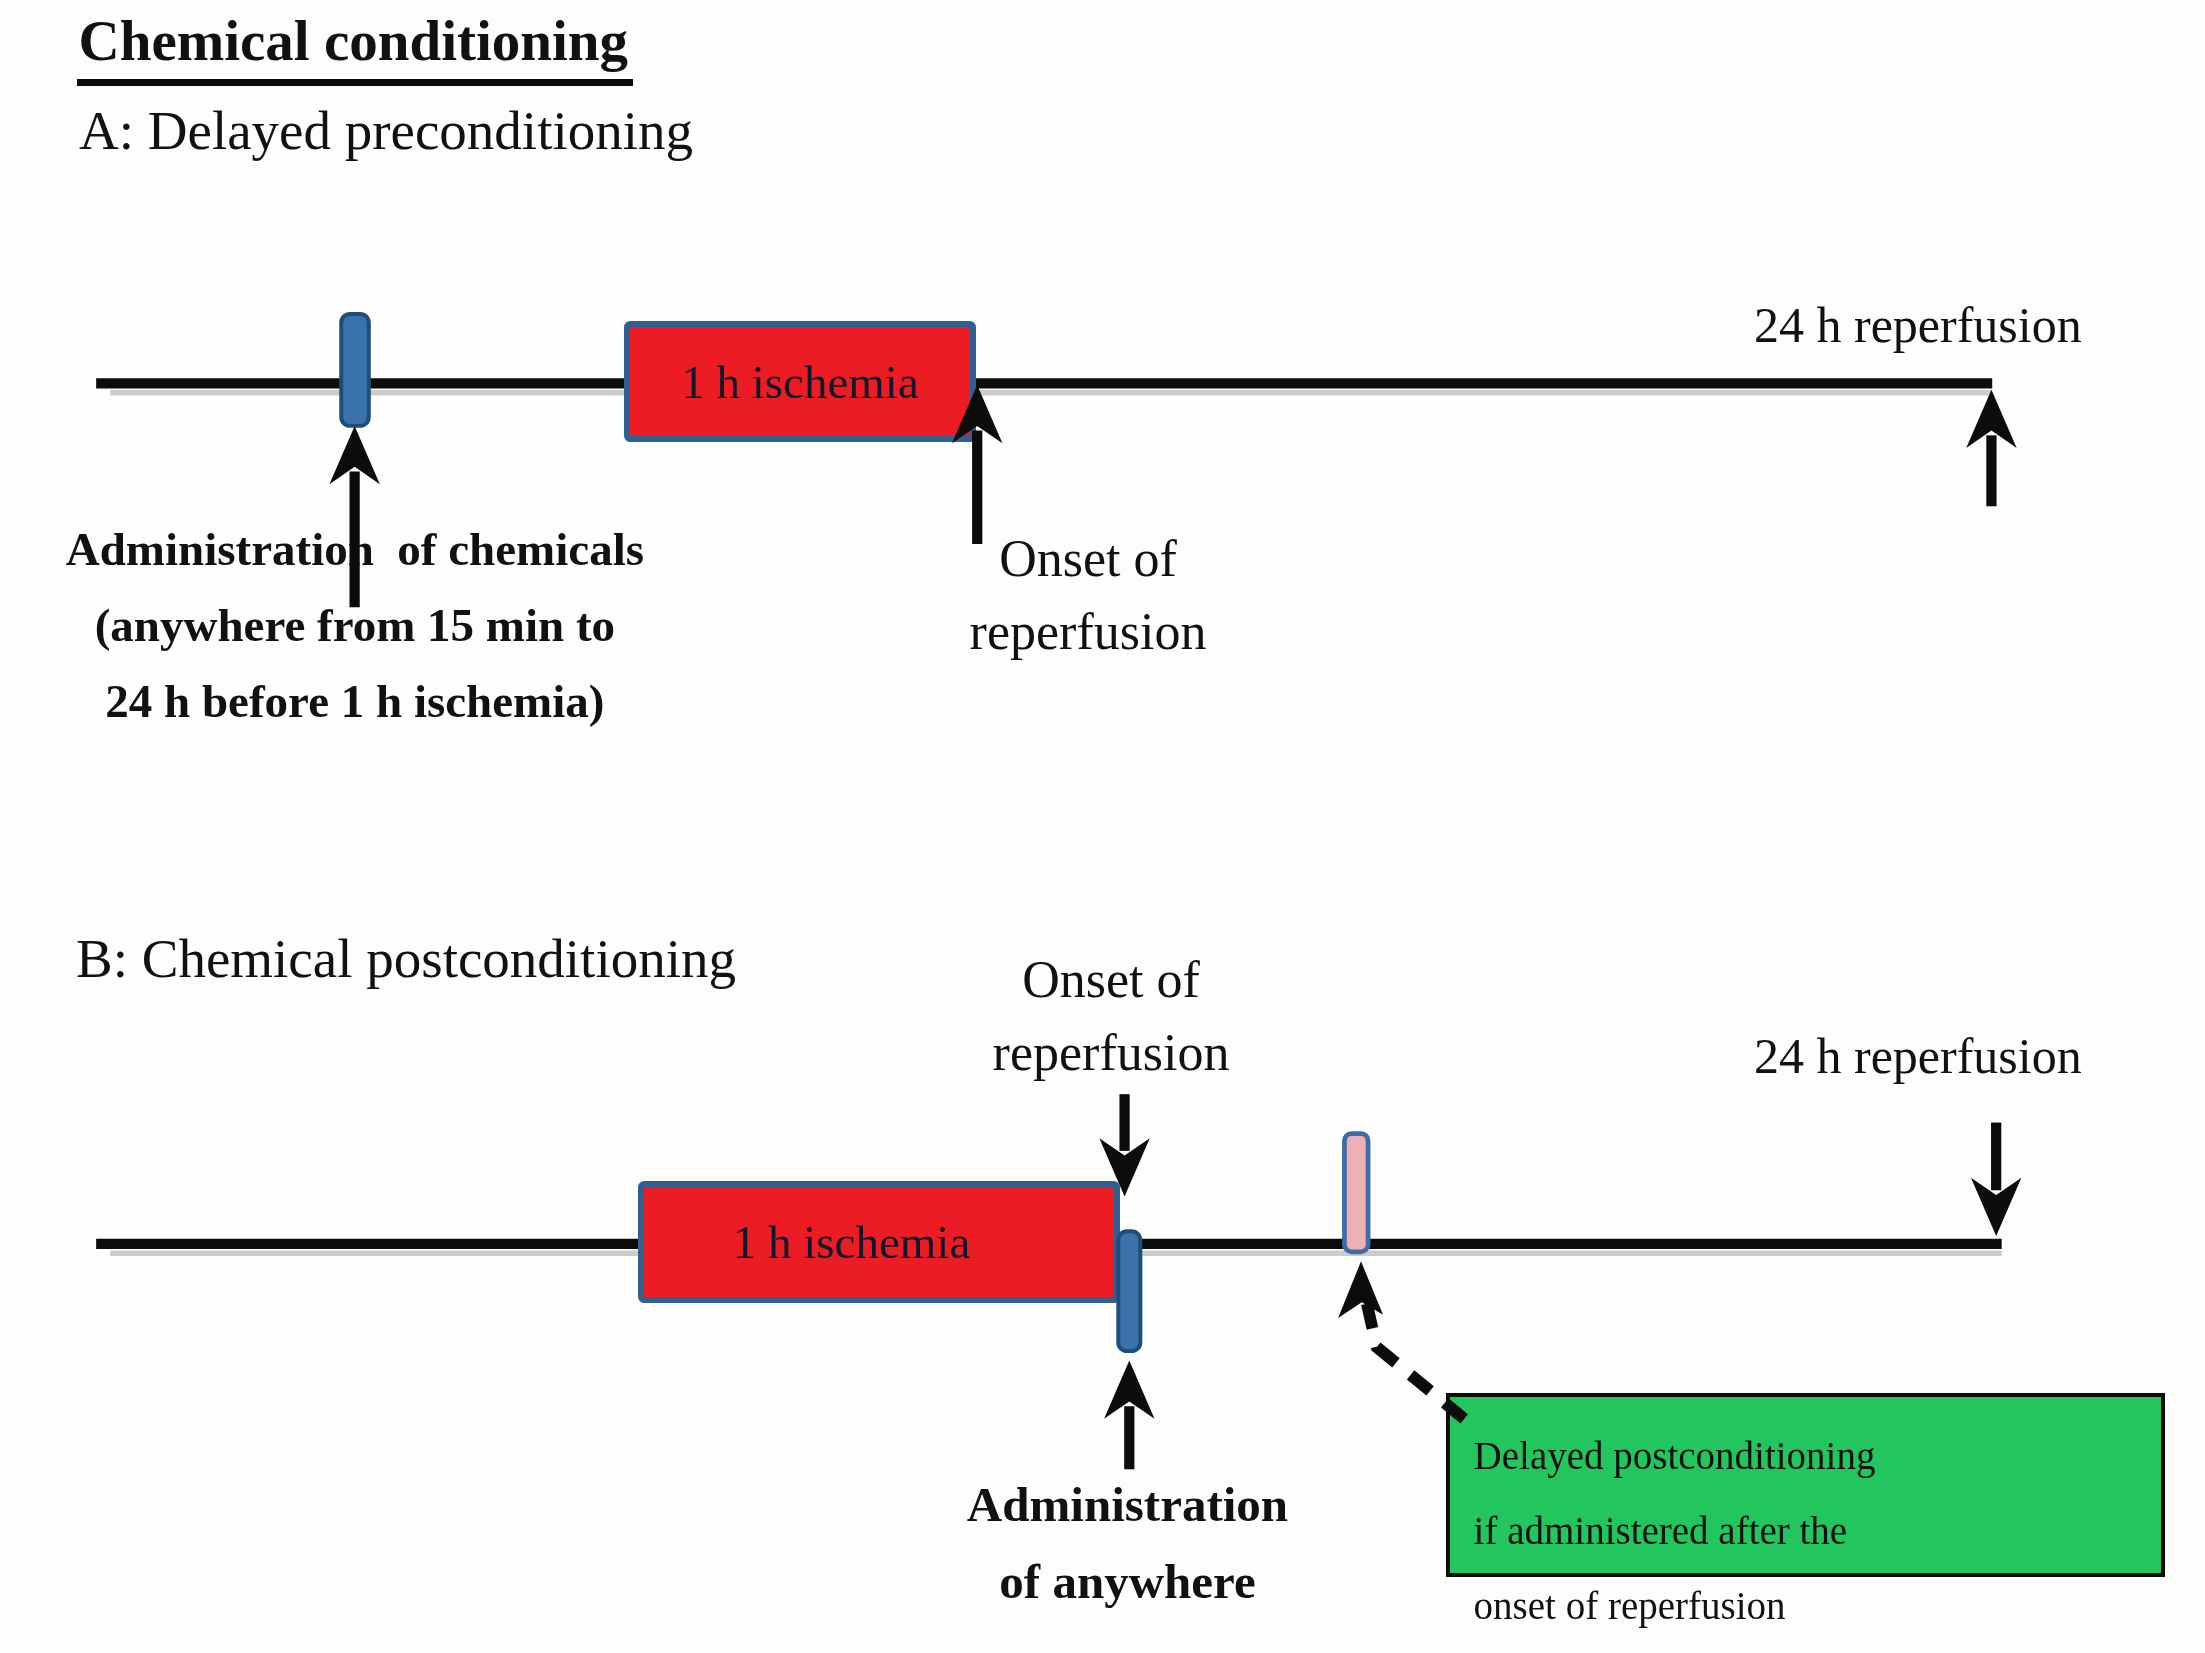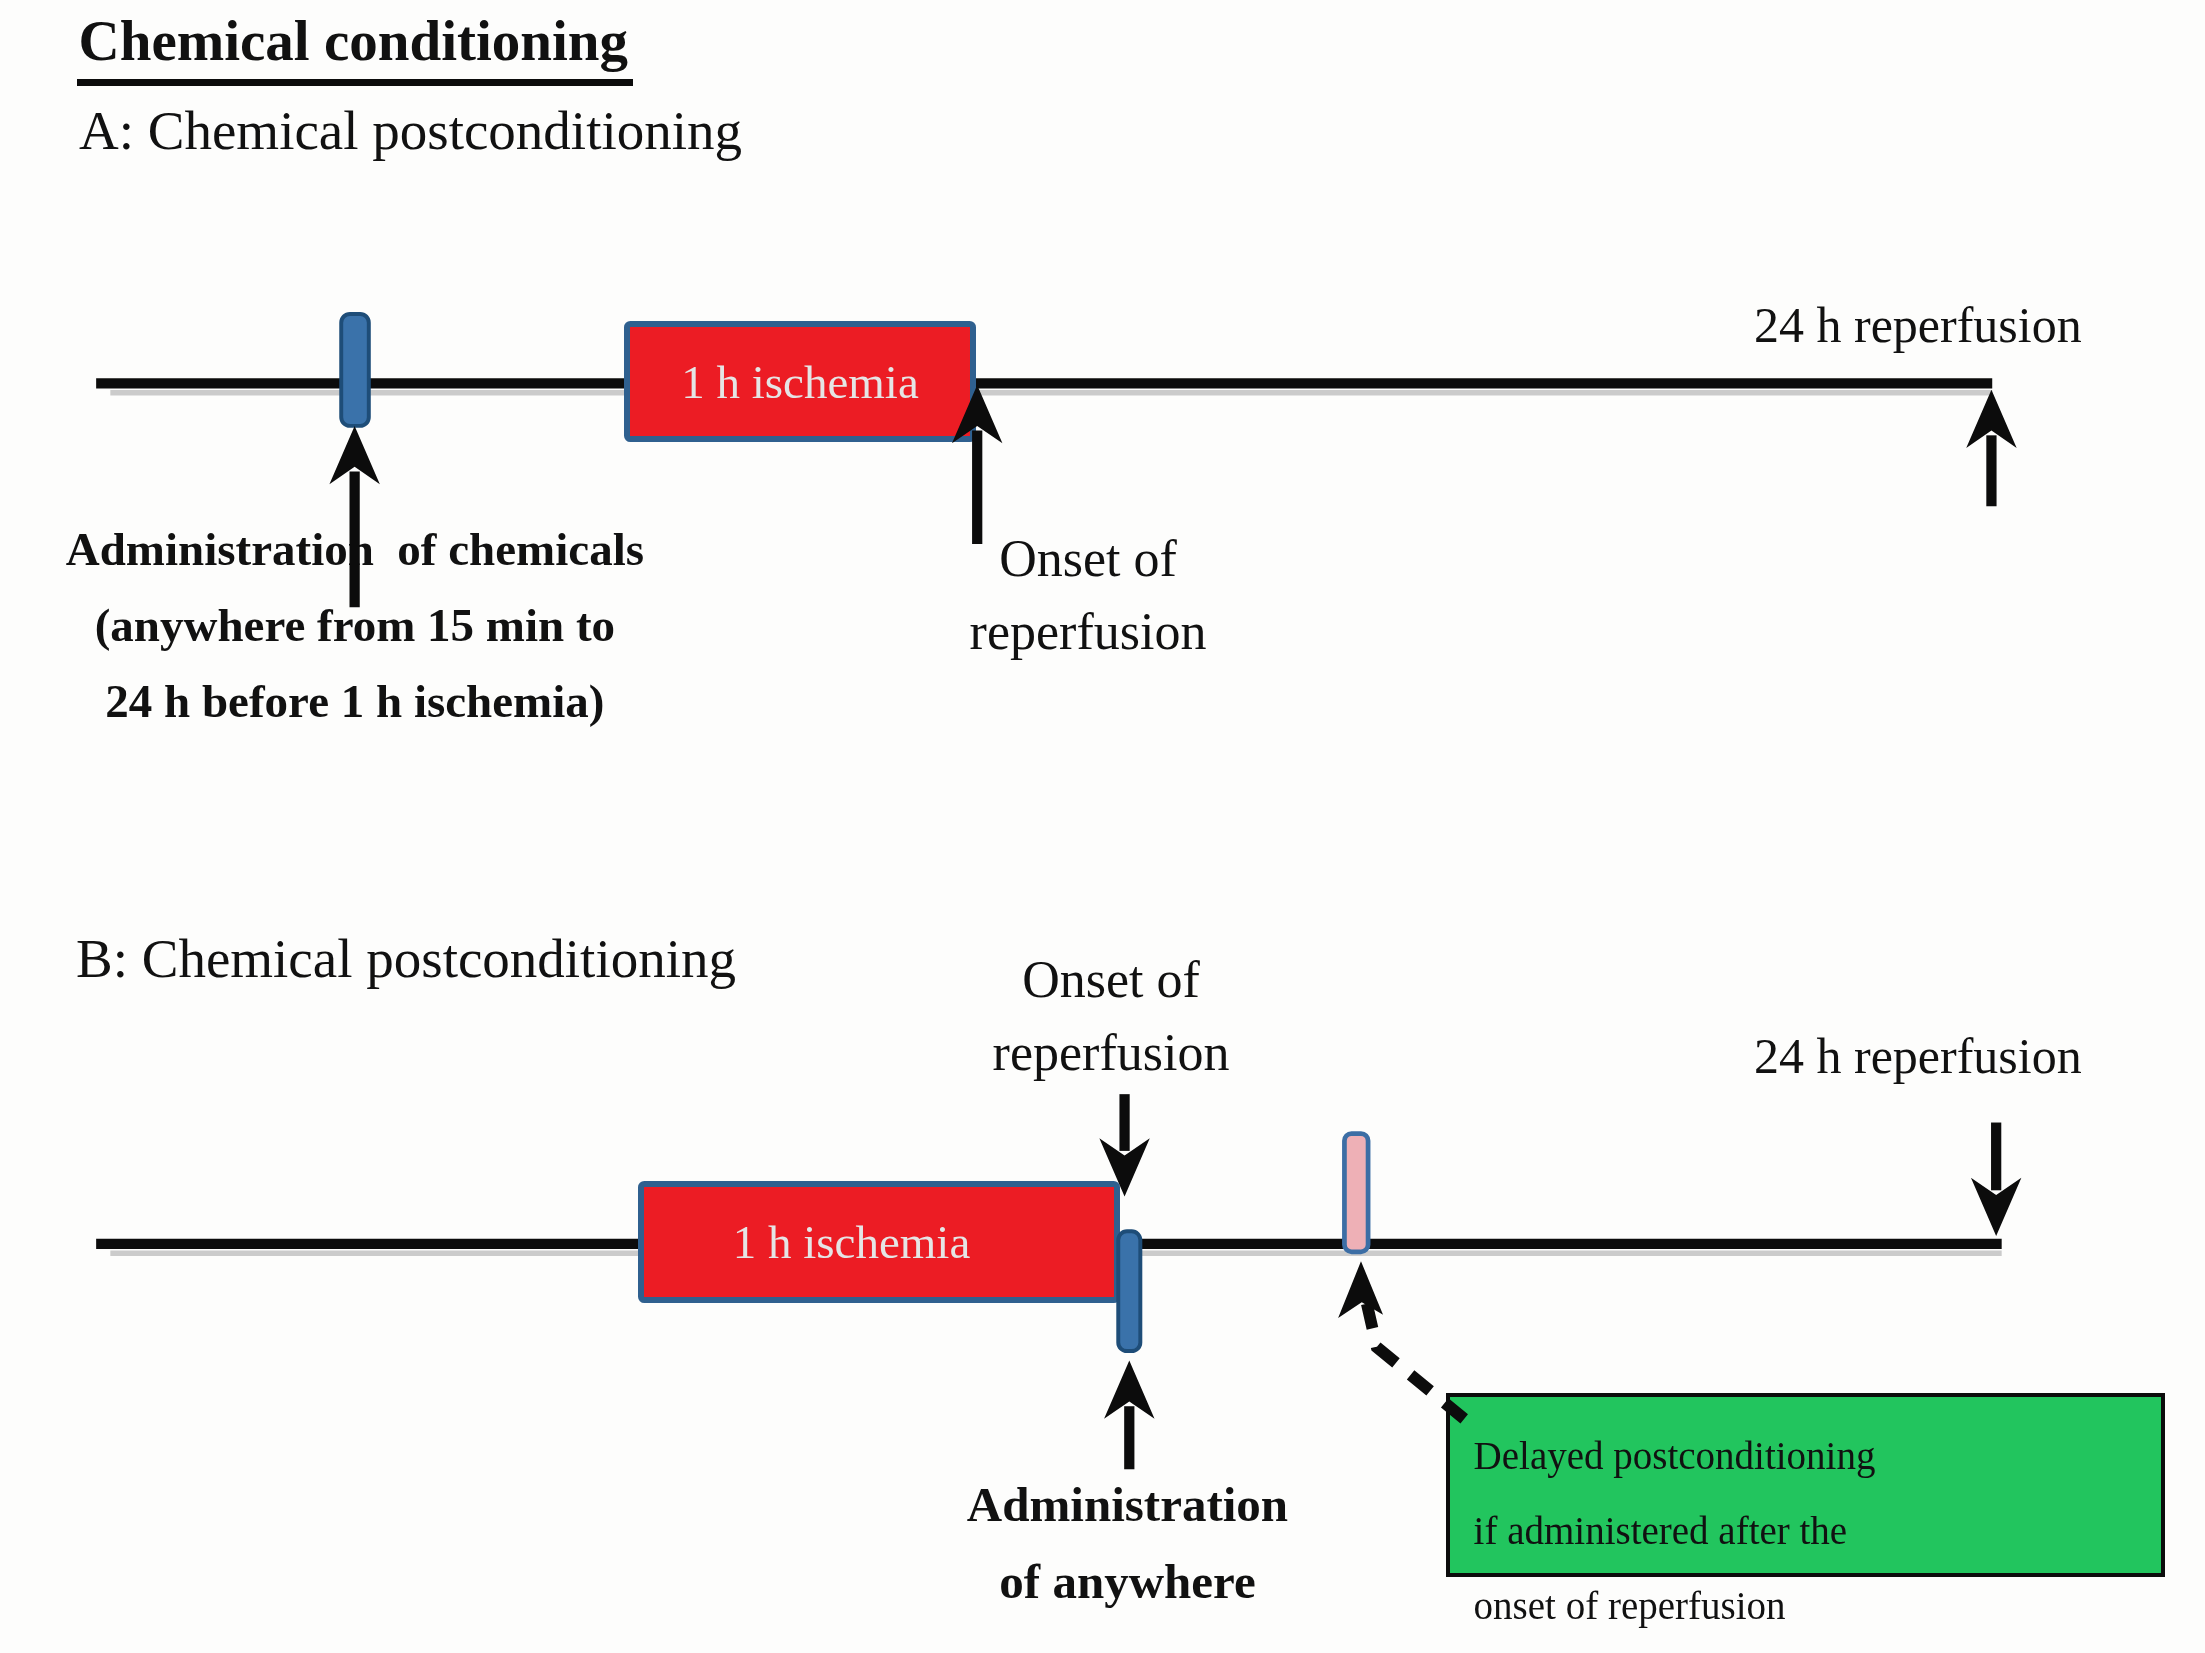--- a/index.html
+++ b/index.html
@@ -31,21 +31,21 @@
   .reperf{font-size:50px;white-space:nowrap;}
   .reperf-a{left:1754px;top:296px;}
   .reperf-b{left:1754px;top:1027px;}
   .onset-b{left:906px;top:943px;width:410px;}
   .admin-b{left:891px;top:1466px;width:473px;font-size:49px;line-height:77px;}
   .ischemia-box{
     background:#ec1c24;
     border:6.3px solid #2f608f;
     border-radius:6.3px;
     display:flex;align-items:center;justify-content:center;
-    color:#e5e5e5;font-size:47px;
+    color:#0f172a;font-size:47px;
     box-sizing:border-box;
   }
   .box-a{left:624px;top:321px;width:352px;height:121px;}
   .box-b{left:638px;top:1181px;width:482px;height:122px;padding-right:55px;}
   .delayed-box{
     left:1446px;top:1393px;width:719px;height:184px;
     border:4.7px solid #0c0c0c;background:#22c55e;
     box-sizing:border-box;
     font-size:39px;line-height:75px;
     padding:20.5px 7.9px 7.9px 23.6px;
@@ -63,21 +63,21 @@
       <line x1="122" y1="486" x2="2528" y2="486" stroke="#0c0c0c" stroke-width="13"></line>
     </g>
     <g>
       <line x1="140" y1="1590" x2="2540" y2="1590" stroke="#b7b7b7" stroke-width="7" opacity="0.7"></line>
       <line x1="122" y1="1578" x2="2540" y2="1578" stroke="#0c0c0c" stroke-width="13"></line>
     </g>
   </svg>
 
   <span class="abs title">Chemical conditioning</span>
 
-  <span class="abs heading heading-a">A: Chemical postconditioning</span>
+  <span class="abs heading heading-a">A: Delayed preconditioning</span>
   <span class="abs heading heading-b">B: Chemical postconditioning</span>
 
   <div class="abs ischemia-box box-a">
     <span>1 h ischemia</span>
   </div>
   <div class="abs ischemia-box box-b">
     <span>1 h ischemia</span>
   </div>
 
   <div class="abs label label-bold pre admin-a">Administration  of chemicals

